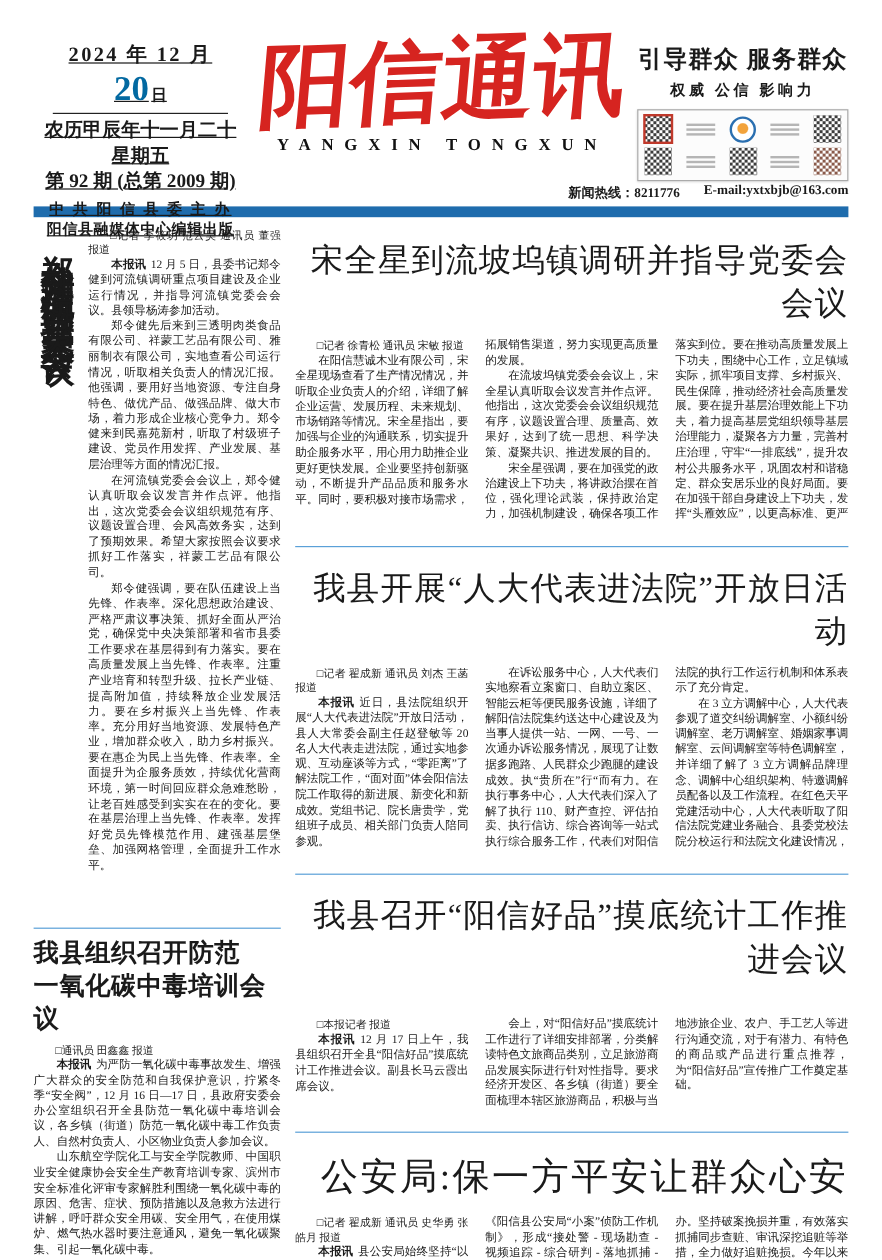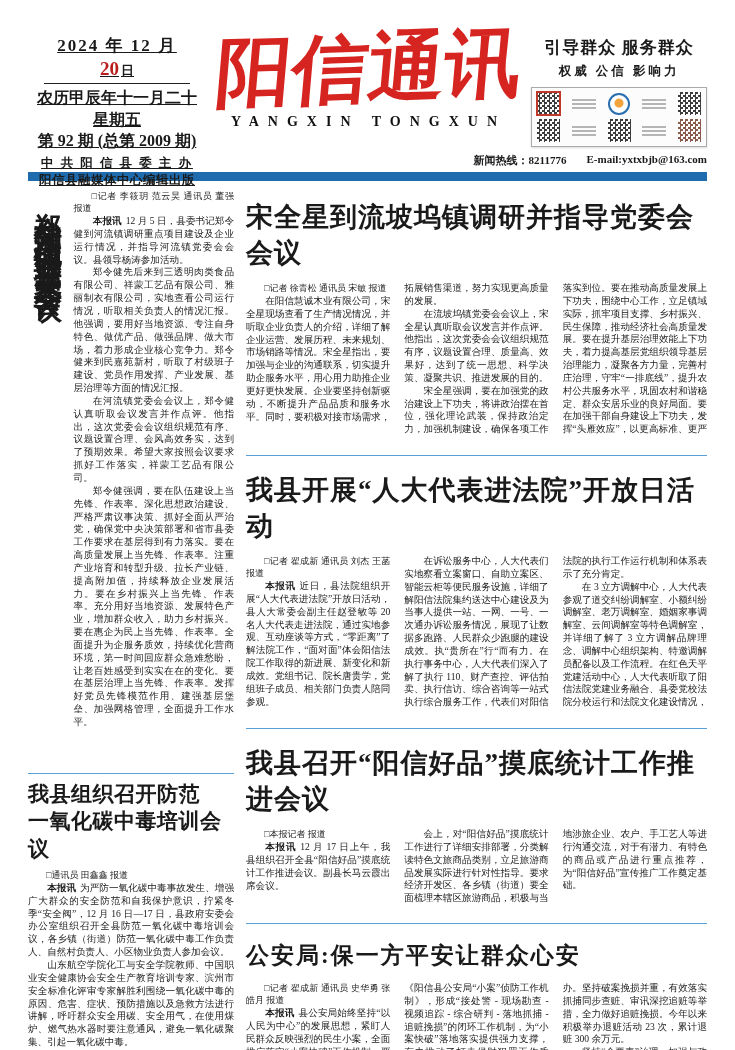--- a/index.html
+++ b/index.html
@@ -7,31 +7,31 @@
   .page {
     width:735px; height:1050px; background:#fff; margin:0 auto;
     padding:26px 28px 0 28px; overflow:hidden; position:relative;
     font-family:"Liberation Serif", serif; color:#1a1a1a;
   }
   
   .masthead { display:flex; height:142px; position:relative; }
   .date-block { width:178px; text-align:center; font-weight:bold; padding-top:8px;text-decoration:underline; }
   .date-cn { font-size:17px; letter-spacing:2px; }
   .day-row { font-size:13px; margin-top:1px; }
-  .day { color:#b91c1c; font-size:19px; font-weight:900; margin-right:2px; }
+  .day { color:#0369a1; font-size:29px; font-weight:900; margin-right:2px; }
   .date-rule { border-top:1.5px solid #222; margin:3px 16px 3px 16px; }
   .lunar,.weekday,.issue { font-size:16px; line-height:1.35; }
   .org { font-size:12.5px; letter-spacing:2px; margin-top:3px; }
   .pub { font-size:12.5px; letter-spacing:0.5px; }
   .title-block { flex:1; text-align:center; padding-top:4px; }
   .title-cn { font-size:76px; line-height:1.02; color:#d62420; font-weight:900;
               transform:skewX(-7deg) rotate(-2deg); white-space:nowrap; }
   .title-en { font-size:14px; letter-spacing:9px; font-weight:bold; margin-top:6px; color:#111; }
   .right-block { width:176px; text-align:center; padding-top:10px; }
-  .slogan-main { font-size:17px; font-weight:900; letter-spacing:1px;
+  .slogan-main { font-size:20px; font-weight:900; letter-spacing:1px;
                  font-family:"Liberation Sans", sans-serif; }
   .slogan-sub { font-size:12.5px; font-weight:bold; letter-spacing:3px; margin-top:4px; }
   .qr-panel { margin-top:7px; border:1px solid #aaa; background:#fcfcfc; padding:4px 5px;
               display:flex; flex-direction:column; gap:4px; box-shadow:0 1px 2px rgba(0,0,0,.15); }
   .qr-row { display:flex; justify-content:space-between; align-items:center; }
   .qr { width:23px; height:23px;
         background:repeating-conic-gradient(#3c3c3c 0% 25%, #fff 0% 50%) 0 0/5px 5px; }
   .qr.red { outline:2px solid #c0392b; outline-offset:-1px; }
   .qr.brown { background:repeating-conic-gradient(#8a5a4a 0% 25%, #fff 0% 50%) 0 0/5px 5px; }
   .qr-label { width:24px; display:flex; flex-direction:column; gap:2px; }
@@ -56,26 +56,26 @@
                 font-weight:900; letter-spacing:5px; line-height:1.2; padding-left:3px;
                 font-family:"Liberation Sans", sans-serif; }
   .lead-body { flex:1; min-width:0; }
 
   .rule { border-top:1.5px solid #5aa0d8; margin:7px 0; }
 
   .training { margin-top:2px; }
   .training h2 { font-size:21px; font-weight:900; line-height:1.3; letter-spacing:0.5px; }
   .training .body-text { margin-top:6px; height:188px; overflow:hidden; }
 
-  .article .headline { text-align:left; font-size:27px; font-weight:700;
+  .article .headline { text-align:right; font-size:27px; font-weight:400;
                        letter-spacing:1px; padding:9px 0 11px 0; }
-  .article.police .headline { font-size:23px; letter-spacing:2px; }
+  .article.police .headline { font-size:31px; letter-spacing:2px; }
   .cols { column-count:3; column-gap:14px; column-fill:auto; overflow:hidden; }
   .body-a { height:166px; } .body-b { height:166px; }
-  .body-c { height:88px; }  .body-d { height:168px; }
+  .body-c { height:88px;margin-top:20px; }  .body-d { height:168px; }
 </style>
 </head>
 <body>
 
 <div class="page">
 
   <div class="masthead">
     <div class="date-block">
       <div class="date-cn">2024 年 12 月</div>
       <div class="day-row">

